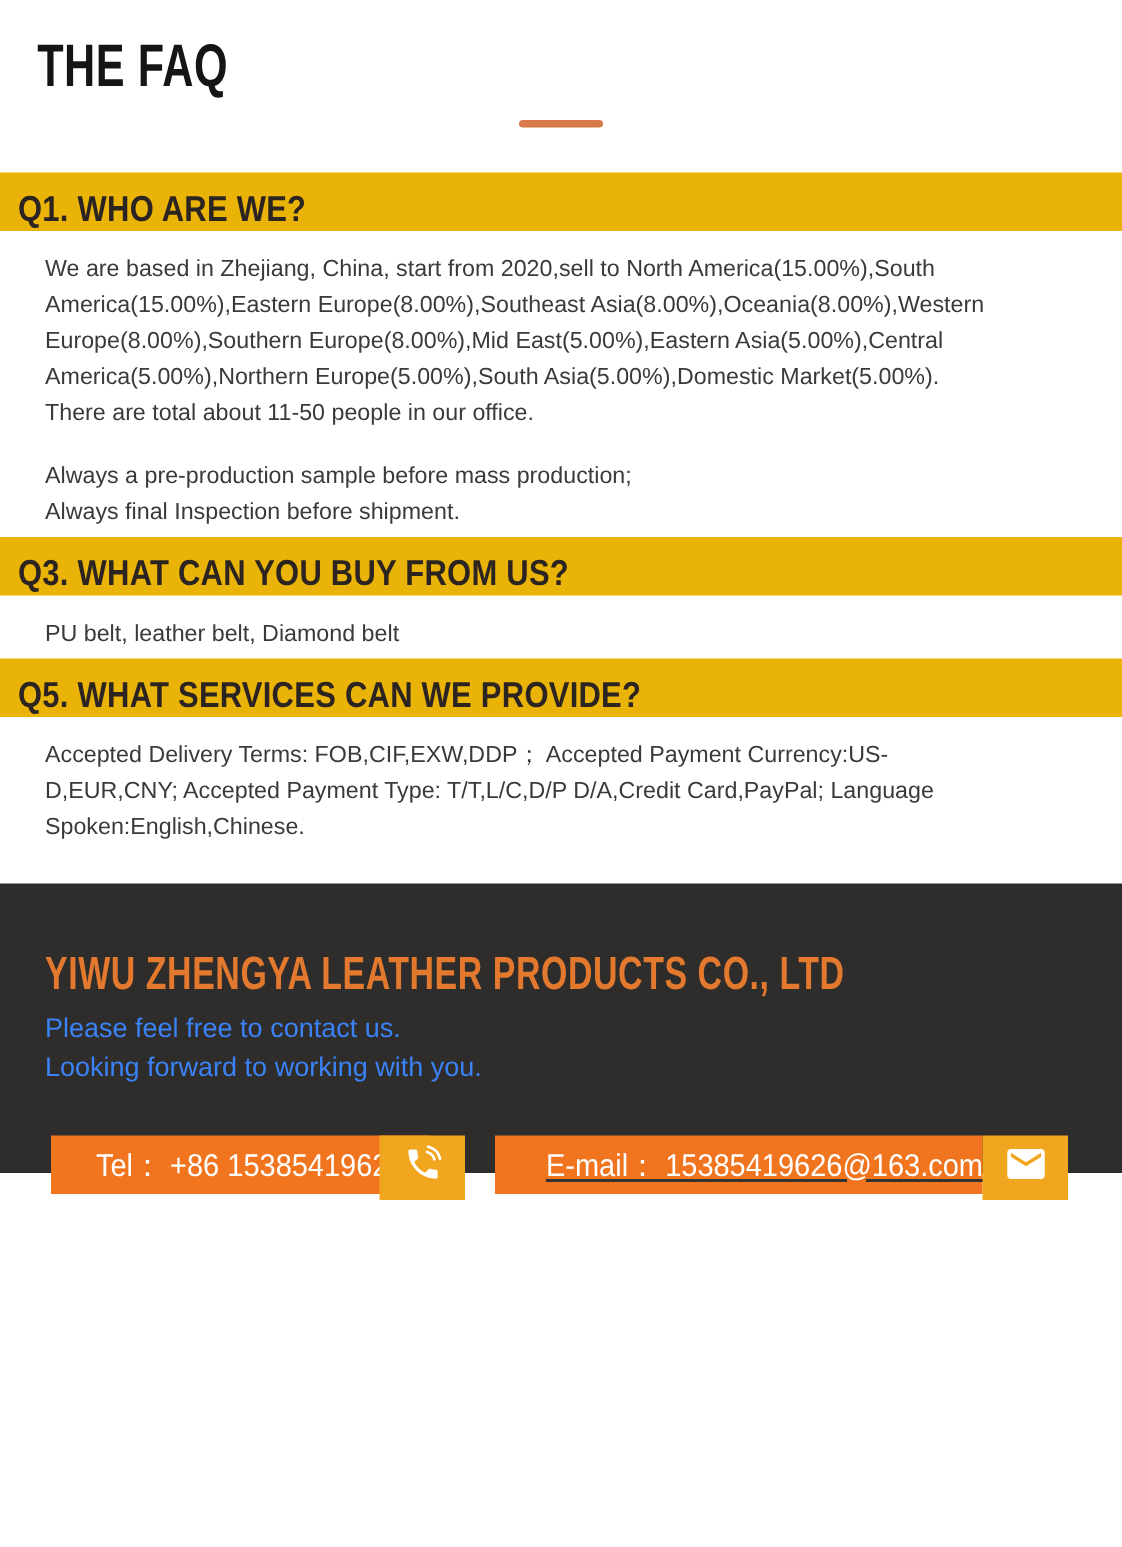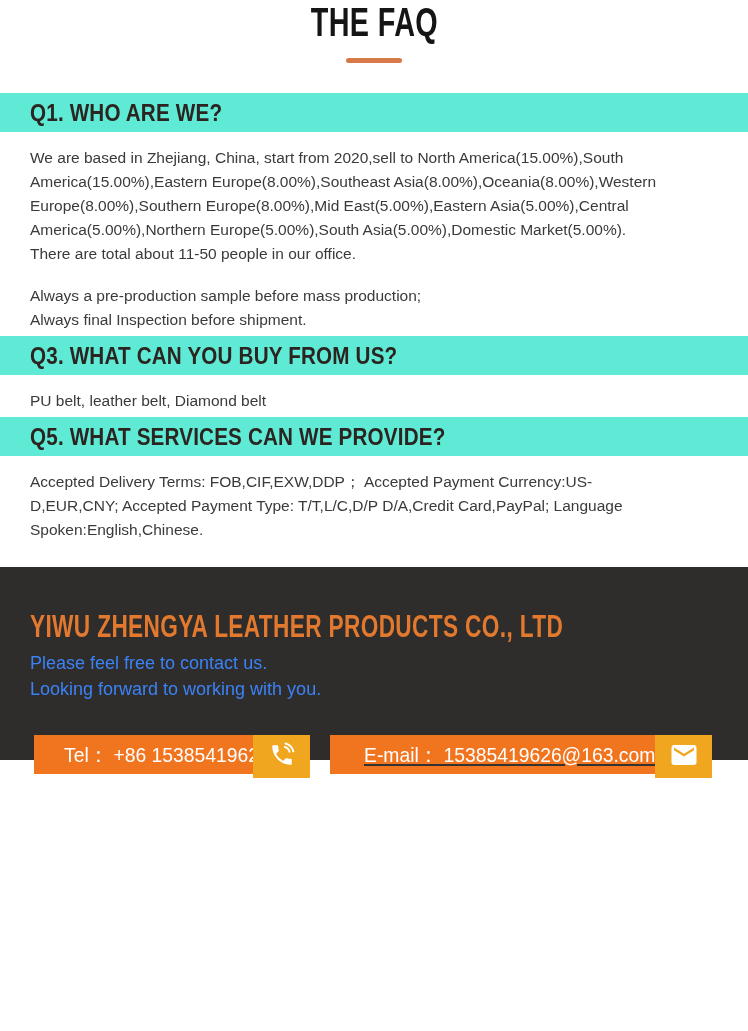--- a/index.html
+++ b/index.html
@@ -5,37 +5,37 @@
   html,body{margin:0;padding:0;}
   body{
     width:748px;height:1031px;
     background:#ffffff;
     font-family:"Liberation Sans", sans-serif;
     color:#333;
     overflow:hidden;
     position:relative;
   }
   
-  .title-wrap{text-align:center;}
+  .title-wrap{padding-top:22px;text-align:left;}
   .page-title{
     display:inline-block;
     font-size:40px;font-weight:bold;color:#151515;
     transform:scaleX(0.72);transform-origin:center;
     letter-spacing:0.5px;white-space:nowrap;
   }
   .title-underline{
     width:56px;height:5px;border-radius:3px;
     background:#d8794a;margin:13px auto 0 auto;
   }
   
   .faq{margin-top:30px;}
   .q-banner{
-    background:#5eead4;height:39px;
-    display:flex;align-items:center;
-    padding-left:30px;box-sizing:border-box;
+    background:#eab308;height:39px;
+    display:flex;align-items:flex-end;
+    padding-left:12px;box-sizing:border-box;
   }
   .q-banner .q-text{
     font-size:24px;font-weight:bold;color:#2b2421;
     transform:scaleX(0.86);transform-origin:left center;
     white-space:nowrap;letter-spacing:0.2px;
   }
   .q-body{
     padding:14px 26px 4px 30px;
     font-size:15.5px;line-height:24px;color:#3a3a3a;
   }

